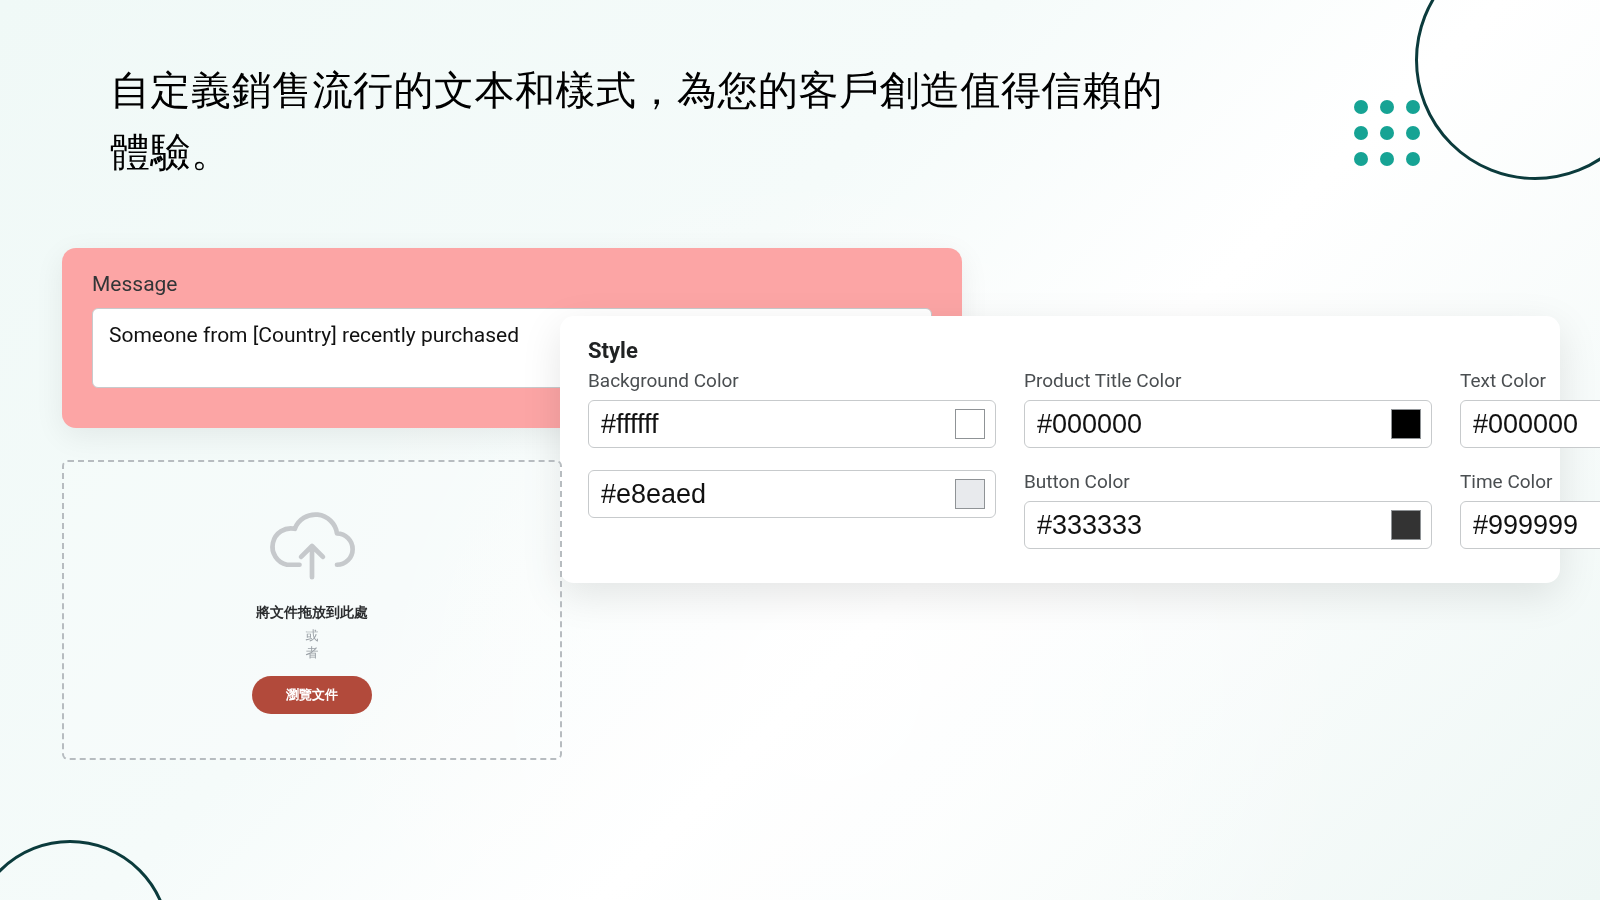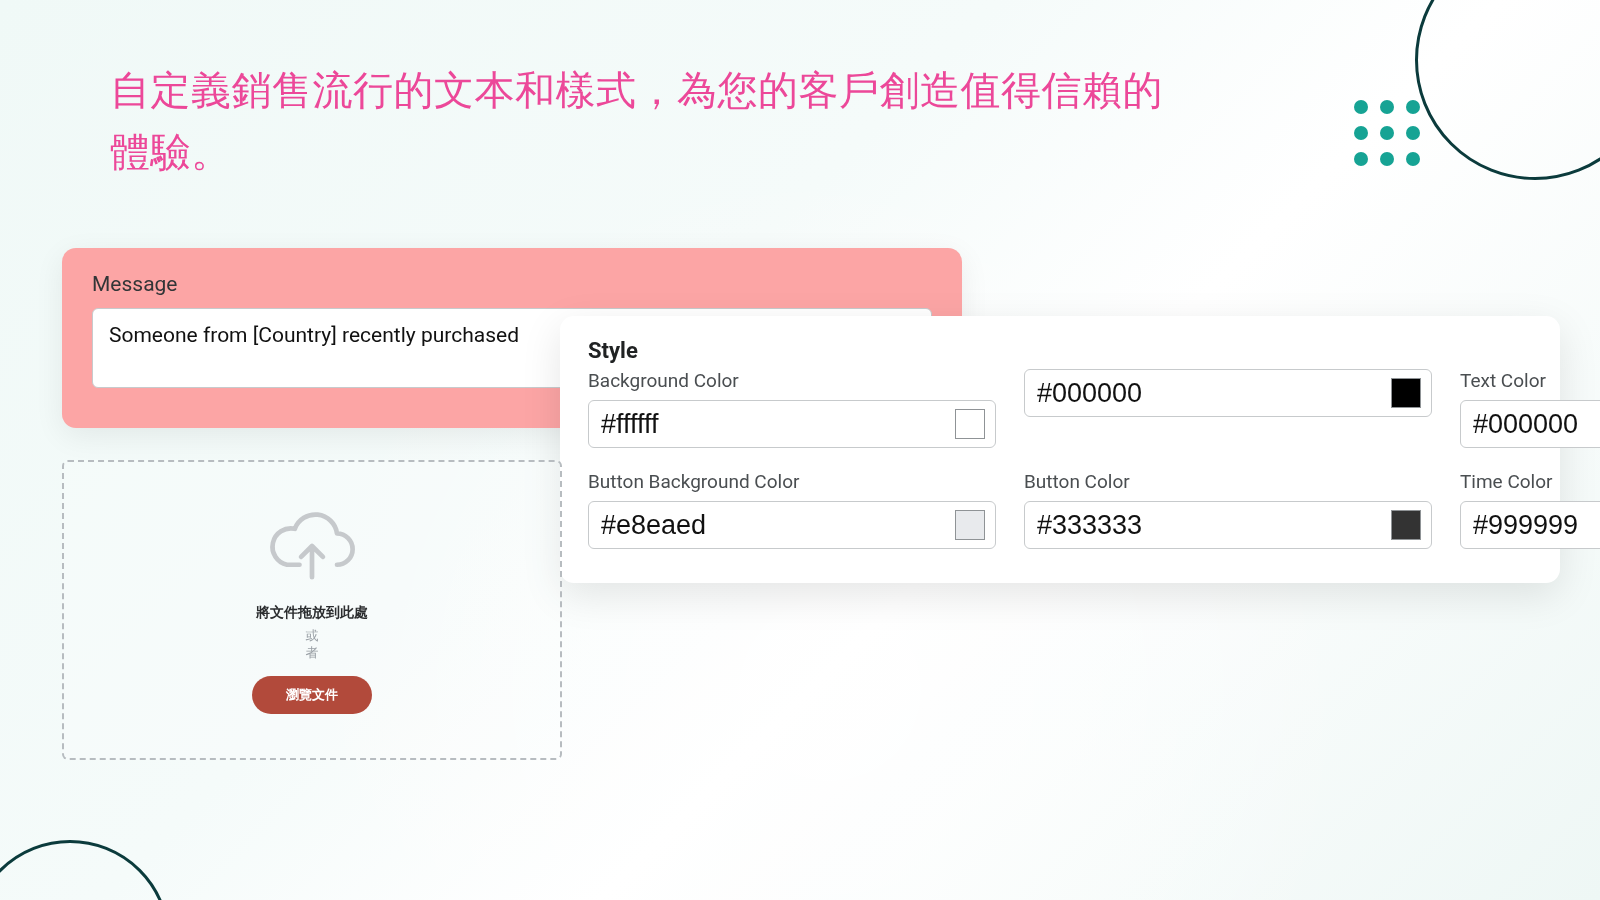--- a/index.html
+++ b/index.html
@@ -6,21 +6,21 @@
   html, body { width: 1600px; height: 900px; overflow: hidden; font-family: -apple-system, BlinkMacSystemFont, "Segoe UI", Roboto, "Helvetica Neue", Arial, "Noto Sans", sans-serif; }
   body { background: linear-gradient(135deg, #f0f9f7 0%, #f5fbfa 40%, #ffffff 60%, #eef7f5 100%); position: relative; }
 
   
   .deco-arc-top { position:absolute; top:-60px; right:-55px; width:240px; height:240px; border:3px solid #0b3b3c; border-radius:50%; clip-path: inset(60px 55px 0 0); }
   .deco-dots { position:absolute; top:100px; right:180px; display:grid; grid-template-columns:repeat(3,14px); grid-template-rows:repeat(3,14px); gap:12px; }
   .deco-dots span { width:14px; height:14px; background:#16a394; border-radius:50%; }
   .deco-arc-bottom { position:absolute; bottom:-140px; left:-30px; width:200px; height:200px; border:3px solid #0b3b3c; border-radius:50%; }
   .deco-big-circle { position:absolute; top:140px; left:280px; width:1100px; height:1100px; border-radius:50%; background:radial-gradient(circle at center, rgba(255,255,255,0.6) 0%, rgba(255,255,255,0) 70%); }
 
-  .headline { position:absolute; top:60px; left:110px; width:1060px; font-size:40px; font-weight:500; color:#ec4899; line-height:1.55; letter-spacing:0.5px; }
+  .headline { position:absolute; top:60px; left:110px; width:1060px; font-size:40px; font-weight:500; color:#000000; line-height:1.55; letter-spacing:0.5px; }
 
   
   .card-message { position:absolute; top:248px; left:62px; width:900px; background:#fca5a5; border-radius:14px; box-shadow:0 8px 30px rgba(0,0,0,0.07); padding:24px 30px 40px 30px; }
   .card-message .label { font-size:21px; color:#323537; margin-bottom:12px; }
   .card-message .input-box { width:100%; height:80px; border:1px solid #c7cacc; border-radius:6px; background:#fff; padding:14px 16px; font-size:21px; color:#111; }
 
   
   .card-style { position:absolute; top:316px; left:560px; width:1000px; background:#fff; border-radius:14px; box-shadow:0 12px 40px rgba(0,0,0,0.10); padding:22px 28px 34px 28px; }
   .card-style .title { font-size:22px; font-weight:700; color:#202223; margin-bottom:6px; }
   .style-grid { display:grid; grid-template-columns:repeat(3, 1fr); column-gap:28px; row-gap:22px; margin-top:6px; }
@@ -69,36 +69,36 @@
 
     <div class="color-field">
       <div class="clabel">Background Color</div>
       <div class="color-input">
         <input value="#ffffff" style="">
         <div class="swatch" style="background: rgb(255, 255, 255);"></div>
       </div>
     </div>
 
     <div class="color-field">
+      <div class="clabel">Product Title Color</div>
       <div class="color-input">
         <input value="#000000" style="">
         <div class="swatch" style="background: rgb(0, 0, 0);"></div>
       </div>
     </div>
 
     <div class="color-field">
       <div class="clabel">Text Color</div>
       <div class="color-input">
         <input value="#000000" style="">
         <div class="swatch" style="background: rgb(0, 0, 0);"></div>
       </div>
     </div>
 
     <div class="color-field">
-      <div class="clabel">Button Background Color</div>
       <div class="color-input">
         <input value="#e8eaed" style="">
         <div class="swatch" style="background: rgb(232, 234, 237);"></div>
       </div>
     </div>
 
     <div class="color-field">
       <div class="clabel">Button Color</div>
       <div class="color-input">
         <input value="#333333" style="">

